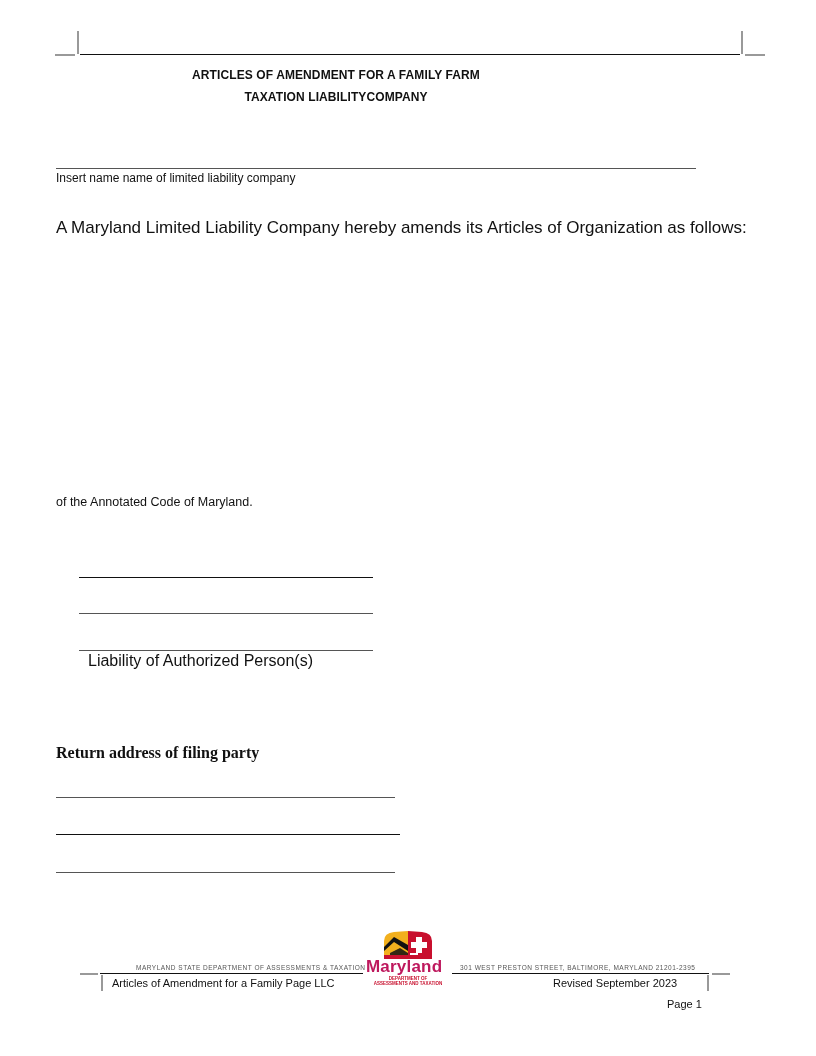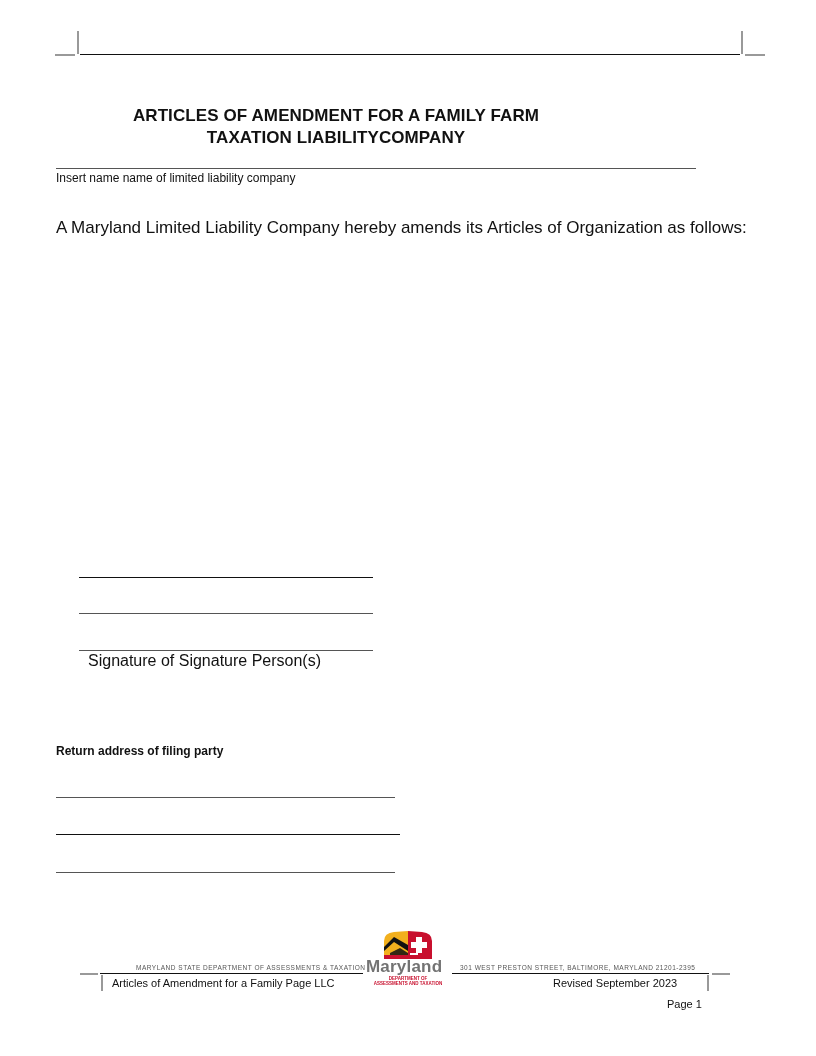--- a/index.html
+++ b/index.html
@@ -3,29 +3,29 @@
   <meta charset="utf-8">
   <style>
     html, body { margin: 0; padding: 0; background: #ffffff; }
     body { width: 816px; height: 1056px; position: relative; overflow: hidden;
            font-family: "Liberation Sans", sans-serif; color: #111; }
     .abs { position: absolute; }
     .hline { position: absolute; height: 0; border-top: 1.5px solid #111; }
     .hline.gray { border-top-color: #555; }
     .tick-gray { position: absolute; background: #999; }
     .title { position: absolute; left: 0; width: 672px; text-align: center;
-             font-weight: bold; font-size: 17px; line-height: 22px; letter-spacing: 0.1px; margin-top: 41px; }
+             font-weight: bold; font-size: 12px; line-height: 22px; letter-spacing: 0.1px; }
     .small { font-size: 12px; }
     .body-text { font-size: 17px; }
     .para { font-size: 12.5px; line-height: 16px; }
     .sig-label { font-size: 16px; }
-    .section-head { font-size: 12px; font-weight: bold; }
+    .section-head { font-size: 16px; font-weight: bold; font-family: Liberation Serif, serif; }
     .footer-caps { font-size: 6.5px; letter-spacing: 0.5px; color: #555; font-variant: small-caps; text-transform: uppercase; white-space: nowrap; }
     .footer-text { font-size: 11px; white-space: nowrap; }
-    .logo-word { font-size: 17px; font-weight: bold; color: #737373; letter-spacing: 0.2px; }
+    .logo-word { font-size: 17px; font-weight: bold; color: #be185d; letter-spacing: 0.2px; }
     .logo-sub { font-size: 4.5px; color: #c8102e; text-align: center; line-height: 5px; font-weight: bold; }
   </style>
 </head>
 <body>
 
 <div>
   <div class="tick-gray" style="left:55px; top:54px; width:20px; height:2px;"></div>
   <div class="tick-gray" style="left:77px; top:31px; width:2px; height:23px;"></div>
   <div class="hline" style="left:80px; top:54px; width:660px;"></div>
   <div class="tick-gray" style="left:741px; top:31px; width:2px; height:23px;"></div>
@@ -39,29 +39,30 @@
   <span></span>
 </div>
 <div class="hline gray" style="left:56px; top:168px; width:640px;"></div>
 <div class="abs small" style="left:56px; top:171px;">Insert name name of limited liability company</div>
 
 <div class="abs body-text" style="left:56px; top:218px; white-space:nowrap;text-align:center;">A Maryland Limited Liability Company hereby amends its Articles of Organization as follows:</div>
 
 <div class="abs" style="left:56px; top:250px; width:710px; height:225px;"></div>
 
 <div class="abs para" style="left:56px; top:494px; width:730px;">
+  <div>of the Annotated Code of Maryland.</div>
 </div>
 
 <div class="abs" style="left:79px; top:558px; width:294px; height:19px;"><span></span></div>
 <div class="hline" style="left:79px; top:577px; width:294px;"></div>
 <div class="abs" style="left:79px; top:594px; width:294px; height:19px;"><span></span></div>
 <div class="hline gray" style="left:79px; top:613px; width:294px;"></div>
 <div class="abs" style="left:79px; top:631px; width:294px; height:19px;"><span></span></div>
 <div class="hline gray" style="left:79px; top:650px; width:294px;"></div>
-<div class="abs sig-label" style="left:88px; top:652px;">Signature of Signature Person(s)</div>
+<div class="abs sig-label" style="left:88px; top:652px;">Liability of Authorized Person(s)</div>
 
 <div class="abs section-head" style="left:56px; top:744px;">Return address of filing party</div>
 <div class="abs" style="left:56px; top:778px; width:339px; height:19px;"><span></span></div>
 <div class="hline gray" style="left:56px; top:797px; width:339px;"></div>
 <div class="abs" style="left:56px; top:815px; width:344px; height:19px;"><span></span></div>
 <div class="hline" style="left:56px; top:834px; width:344px;"></div>
 <div class="abs" style="left:56px; top:853px; width:339px; height:19px;"><span></span></div>
 <div class="hline gray" style="left:56px; top:872px; width:339px;"></div>
 
 <div>

